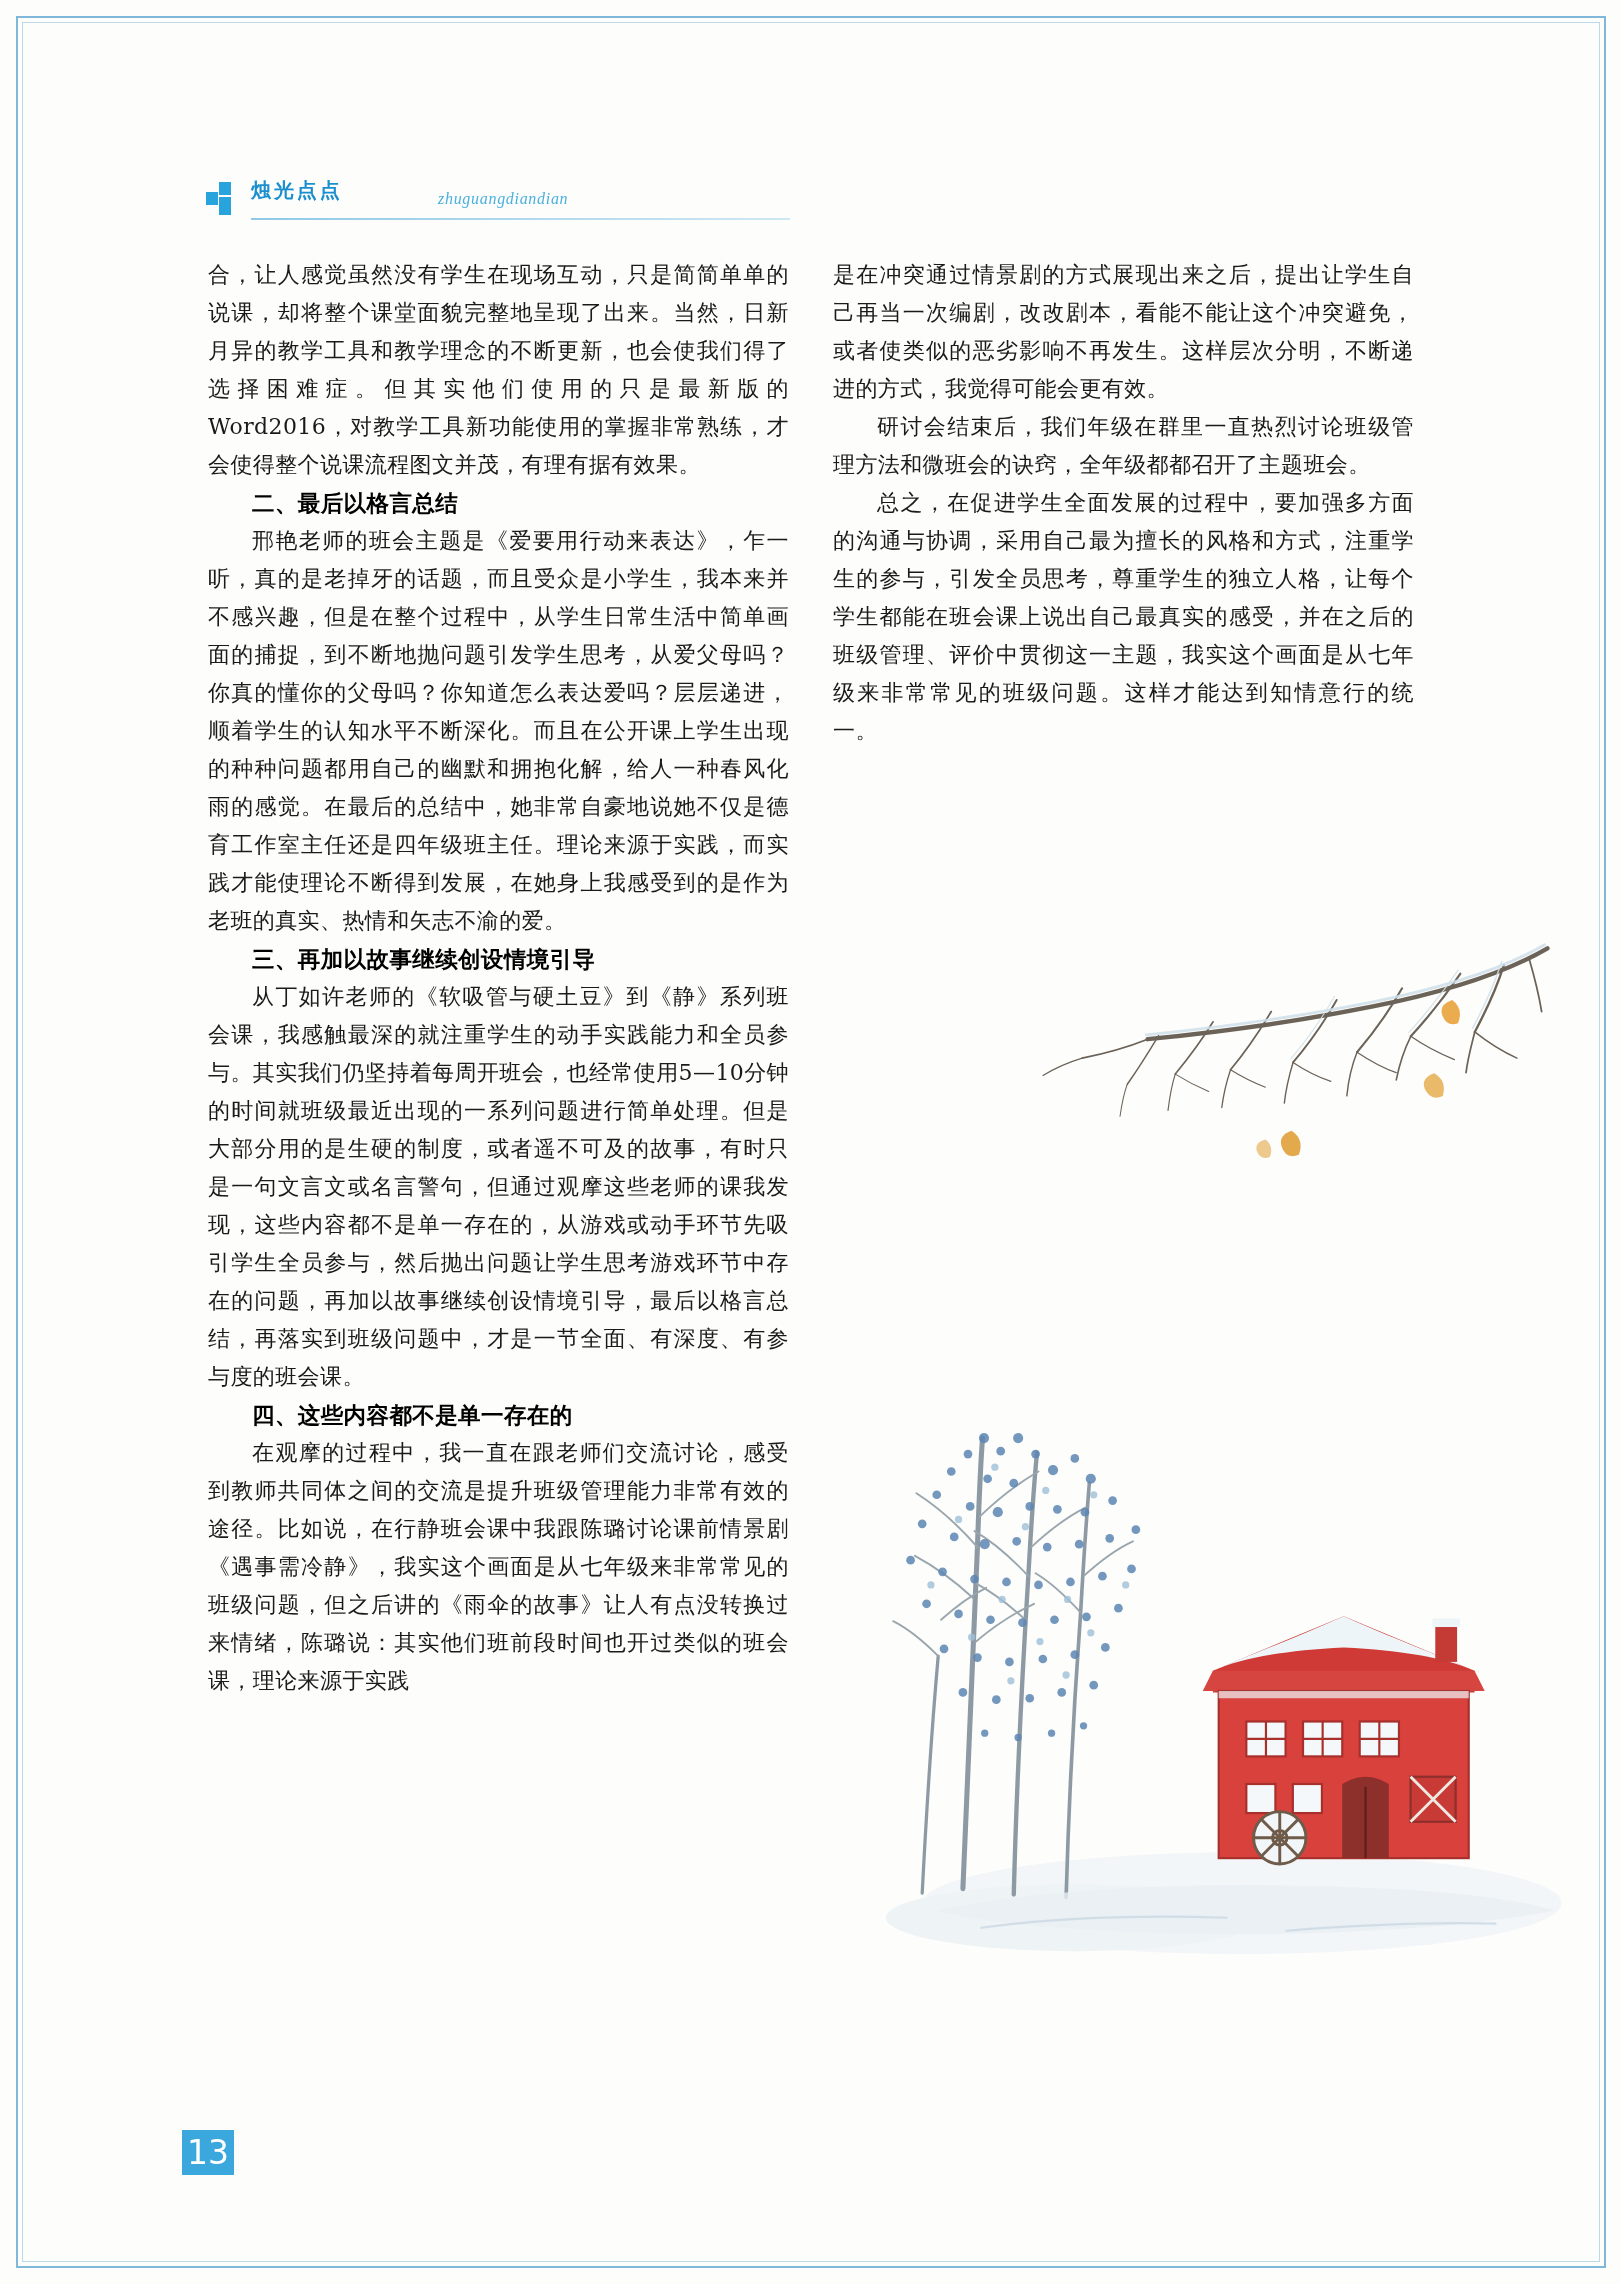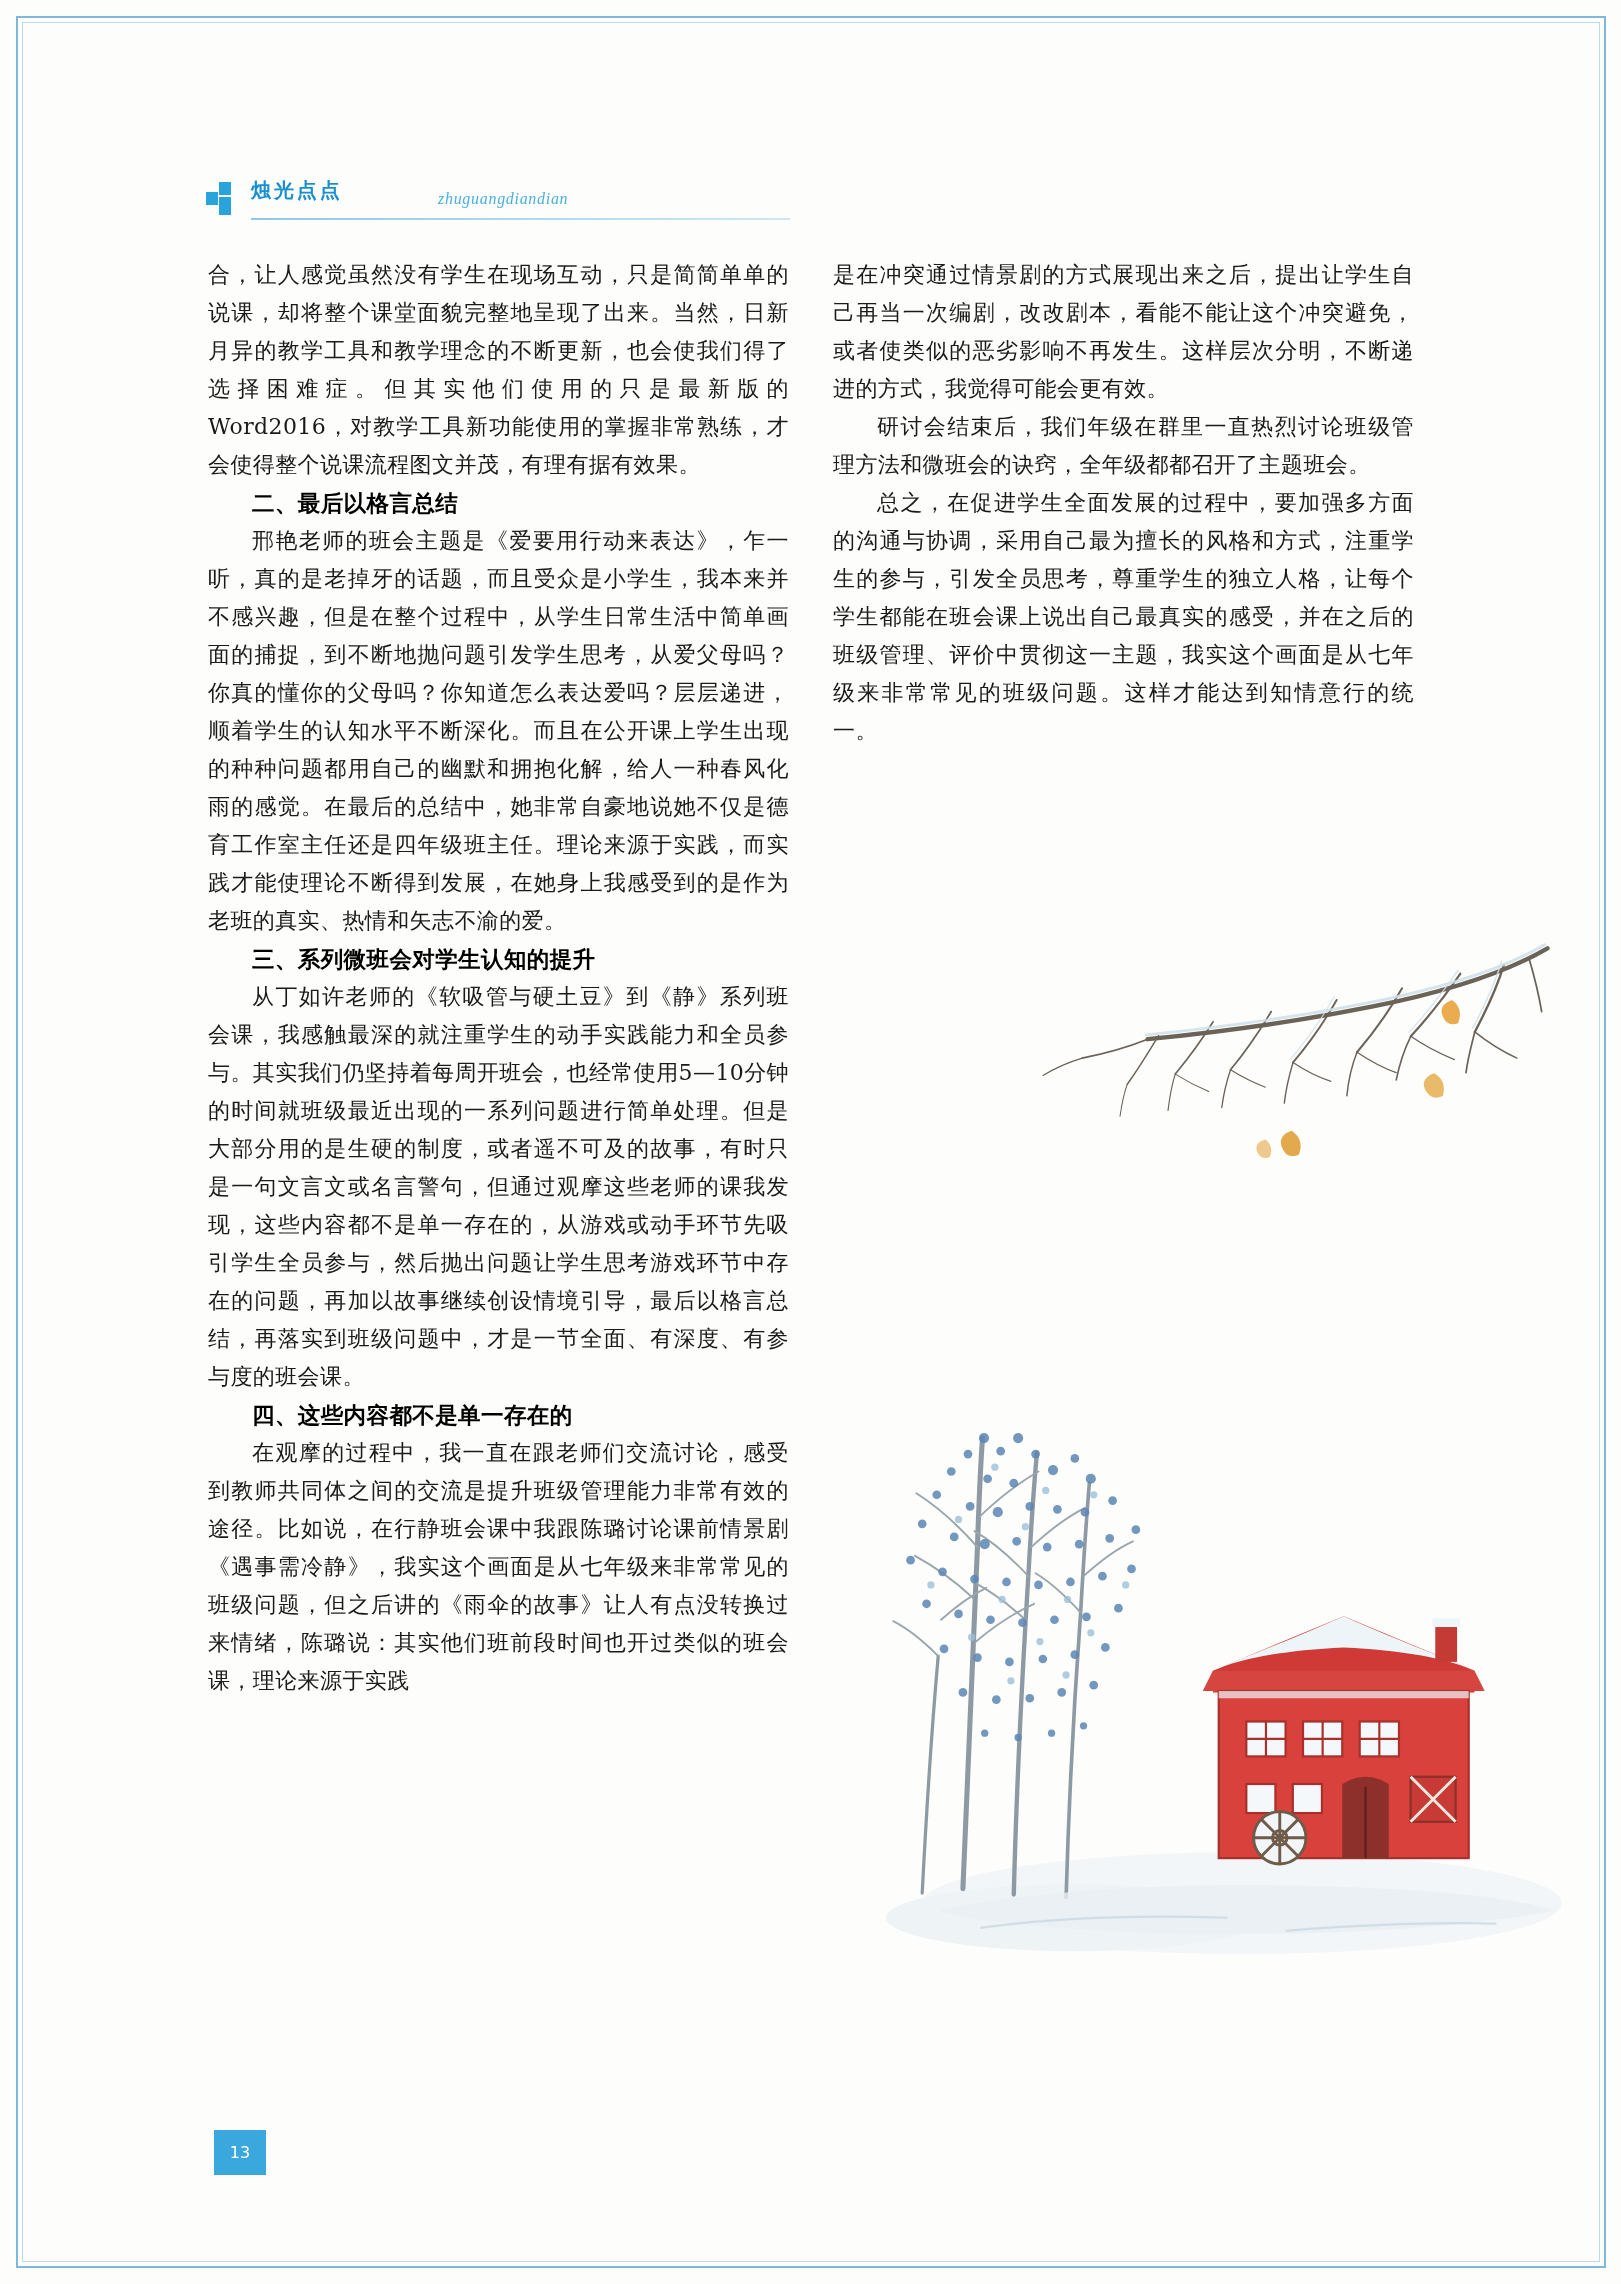--- a/index.html
+++ b/index.html
@@ -124,25 +124,24 @@
   
   .page-number {
     position: absolute;
     left: 182px;
     bottom: 109px;
     width: 52px;
     height: 45px;
     background: #3aa8dd;
     color: #ffffff;
     font-family: "DejaVu Sans", sans-serif;
-    font-size: 16px;
+    font-size: 33px;
     display: flex;
     align-items: center;
     justify-content: center;
-    margin-left: 32px;
   }
 
   
   .illus-branch {
     position: absolute;
     left: 995px;
     top: 930px;
     width: 567px;
     height: 262px;
   }
@@ -170,21 +169,21 @@
     </div>
     <div class="header-title">烛光点点</div>
     <div class="header-pinyin">zhuguangdiandian</div>
     <div class="header-rule"></div>
   </div>
 
   <div class="col col-left">
     <p class="noindent">合，让人感觉虽然没有学生在现场互动，只是简简单单的说课，却将整个课堂面貌完整地呈现了出来。当然，日新月异的教学工具和教学理念的不断更新，也会使我们得了选择困难症。但其实他们使用的只是最新版的Word2016，对教学工具新功能使用的掌握非常熟练，才会使得整个说课流程图文并茂，有理有据有效果。</p>
     <h3>二、最后以格言总结</h3>
     <p>邢艳老师的班会主题是《爱要用行动来表达》，乍一听，真的是老掉牙的话题，而且受众是小学生，我本来并不感兴趣，但是在整个过程中，从学生日常生活中简单画面的捕捉，到不断地抛问题引发学生思考，从爱父母吗？你真的懂你的父母吗？你知道怎么表达爱吗？层层递进，顺着学生的认知水平不断深化。而且在公开课上学生出现的种种问题都用自己的幽默和拥抱化解，给人一种春风化雨的感觉。在最后的总结中，她非常自豪地说她不仅是德育工作室主任还是四年级班主任。理论来源于实践，而实践才能使理论不断得到发展，在她身上我感受到的是作为老班的真实、热情和矢志不渝的爱。</p>
-    <h3>三、系列微班会对学生认知的提升</h3>
+    <h3>三、再加以故事继续创设情境引导</h3>
     <p>从丁如许老师的《软吸管与硬土豆》到《静》系列班会课，我感触最深的就注重学生的动手实践能力和全员参与。其实我们仍坚持着每周开班会，也经常使用5—10分钟的时间就班级最近出现的一系列问题进行简单处理。但是大部分用的是生硬的制度，或者遥不可及的故事，有时只是一句文言文或名言警句，但通过观摩这些老师的课我发现，这些内容都不是单一存在的，从游戏或动手环节先吸引学生全员参与，然后抛出问题让学生思考游戏环节中存在的问题，再加以故事继续创设情境引导，最后以格言总结，再落实到班级问题中，才是一节全面、有深度、有参与度的班会课。</p>
     <h3>四、这些内容都不是单一存在的</h3>
     <p>在观摩的过程中，我一直在跟老师们交流讨论，感受到教师共同体之间的交流是提升班级管理能力非常有效的途径。比如说，在行静班会课中我跟陈璐讨论课前情景剧《遇事需冷静》，我实这个画面是从七年级来非常常见的班级问题，但之后讲的《雨伞的故事》让人有点没转换过来情绪，陈璐说：其实他们班前段时间也开过类似的班会课，理论来源于实践</p>
   </div>
 
   <div class="col col-right">
     <p class="noindent">是在冲突通过情景剧的方式展现出来之后，提出让学生自己再当一次编剧，改改剧本，看能不能让这个冲突避免，或者使类似的恶劣影响不再发生。这样层次分明，不断递进的方式，我觉得可能会更有效。</p>
     <p>研讨会结束后，我们年级在群里一直热烈讨论班级管理方法和微班会的诀窍，全年级都都召开了主题班会。</p>
     <p>总之，在促进学生全面发展的过程中，要加强多方面的沟通与协调，采用自己最为擅长的风格和方式，注重学生的参与，引发全员思考，尊重学生的独立人格，让每个学生都能在班会课上说出自己最真实的感受，并在之后的班级管理、评价中贯彻这一主题，我实这个画面是从七年级来非常常见的班级问题。这样才能达到知情意行的统一。</p>
   </div>

